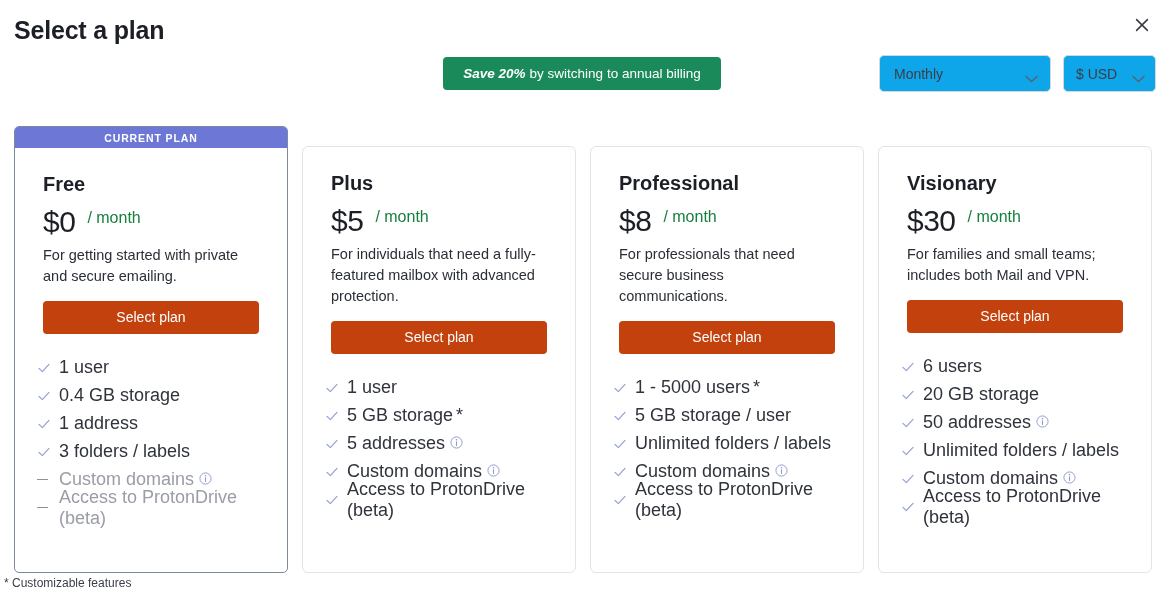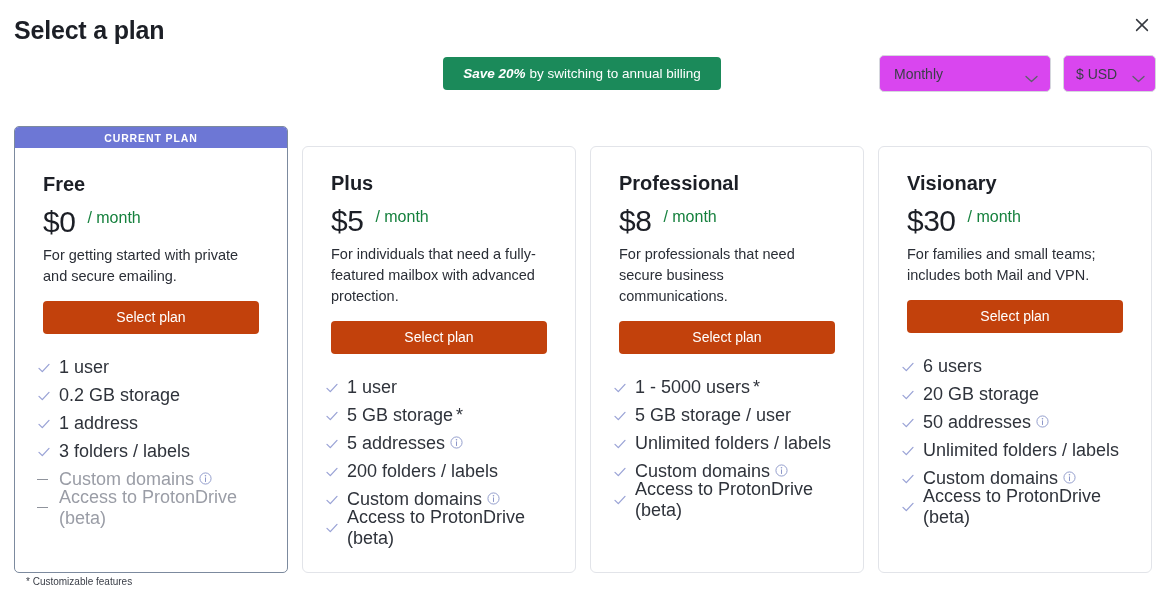--- a/index.html
+++ b/index.html
@@ -62,21 +62,21 @@
     font-weight: bold;
     margin-right: 4px;
     font-style: italic;
   }
 
   
   .select-box {
     position: absolute;
     box-sizing: border-box;
     height: 37px;
-    background: #d946ef;
+    background: #0ea5e9;
     border: 1px solid #d5d7dd;
     border-radius: 5px;
     display: flex;
     align-items: center;
     cursor: pointer;
     font-size: 14px;
     color: #3a3e47;
   }
   #cycle-select {
     left: 879px;
@@ -222,23 +222,23 @@
     flex: none;
     cursor: pointer;
   }
   .star {
     margin-left: 3px;
   }
 
   
   #footnote {
     position: absolute;
-    left: 26px;
+    left: 4px;
     top: 576px;
-    font-size: 10px;
+    font-size: 12px;
     color: #3a3e47;
   }
 </style>
 </head>
 <body>
 
 <div id="page-title">Select a plan</div>
 
 <button id="close-button">
   <span>
@@ -291,21 +291,21 @@
             </svg>
           </span>
           <span>1 user</span>
         </li>
         <li class="feature-item">
           <span class="feature-mark">
             <svg width="14" height="14" viewBox="0 0 14 14" aria-hidden="true">
               <path d="M2 7.4 L5.3 10.6 L12 3.4" stroke="#9aa3d6" stroke-width="1.3" fill="none" stroke-linecap="round" stroke-linejoin="round"></path>
             </svg>
           </span>
-          <span>0.2 GB storage</span>
+          <span>0.4 GB storage</span>
         </li>
         <li class="feature-item">
           <span class="feature-mark">
             <svg width="14" height="14" viewBox="0 0 14 14" aria-hidden="true">
               <path d="M2 7.4 L5.3 10.6 L12 3.4" stroke="#9aa3d6" stroke-width="1.3" fill="none" stroke-linecap="round" stroke-linejoin="round"></path>
             </svg>
           </span>
           <span>1 address</span>
         </li>
         <li class="feature-item">
@@ -375,28 +375,20 @@
               <circle cx="7" cy="4.1" r="0.85" fill="#8d97c9"></circle>
               <path d="M7 6.2 L7 10.2" stroke="#8d97c9" stroke-width="1.1" stroke-linecap="round"></path>
             </svg></span>
         </li>
         <li class="feature-item">
           <span class="feature-mark">
             <svg width="14" height="14" viewBox="0 0 14 14" aria-hidden="true">
               <path d="M2 7.4 L5.3 10.6 L12 3.4" stroke="#9aa3d6" stroke-width="1.3" fill="none" stroke-linecap="round" stroke-linejoin="round"></path>
             </svg>
           </span>
-          <span>200 folders / labels</span>
-        </li>
-        <li class="feature-item">
-          <span class="feature-mark">
-            <svg width="14" height="14" viewBox="0 0 14 14" aria-hidden="true">
-              <path d="M2 7.4 L5.3 10.6 L12 3.4" stroke="#9aa3d6" stroke-width="1.3" fill="none" stroke-linecap="round" stroke-linejoin="round"></path>
-            </svg>
-          </span>
           <span>Custom domains</span>
           <span class="info-icon"><svg width="13" height="13" viewBox="0 0 14 14" aria-hidden="true">
               <circle cx="7" cy="7" r="6" stroke="#8d97c9" stroke-width="1" fill="none"></circle>
               <circle cx="7" cy="4.1" r="0.85" fill="#8d97c9"></circle>
               <path d="M7 6.2 L7 10.2" stroke="#8d97c9" stroke-width="1.1" stroke-linecap="round"></path>
             </svg></span>
         </li>
         <li class="feature-item">
           <span class="feature-mark">
             <svg width="14" height="14" viewBox="0 0 14 14" aria-hidden="true">

